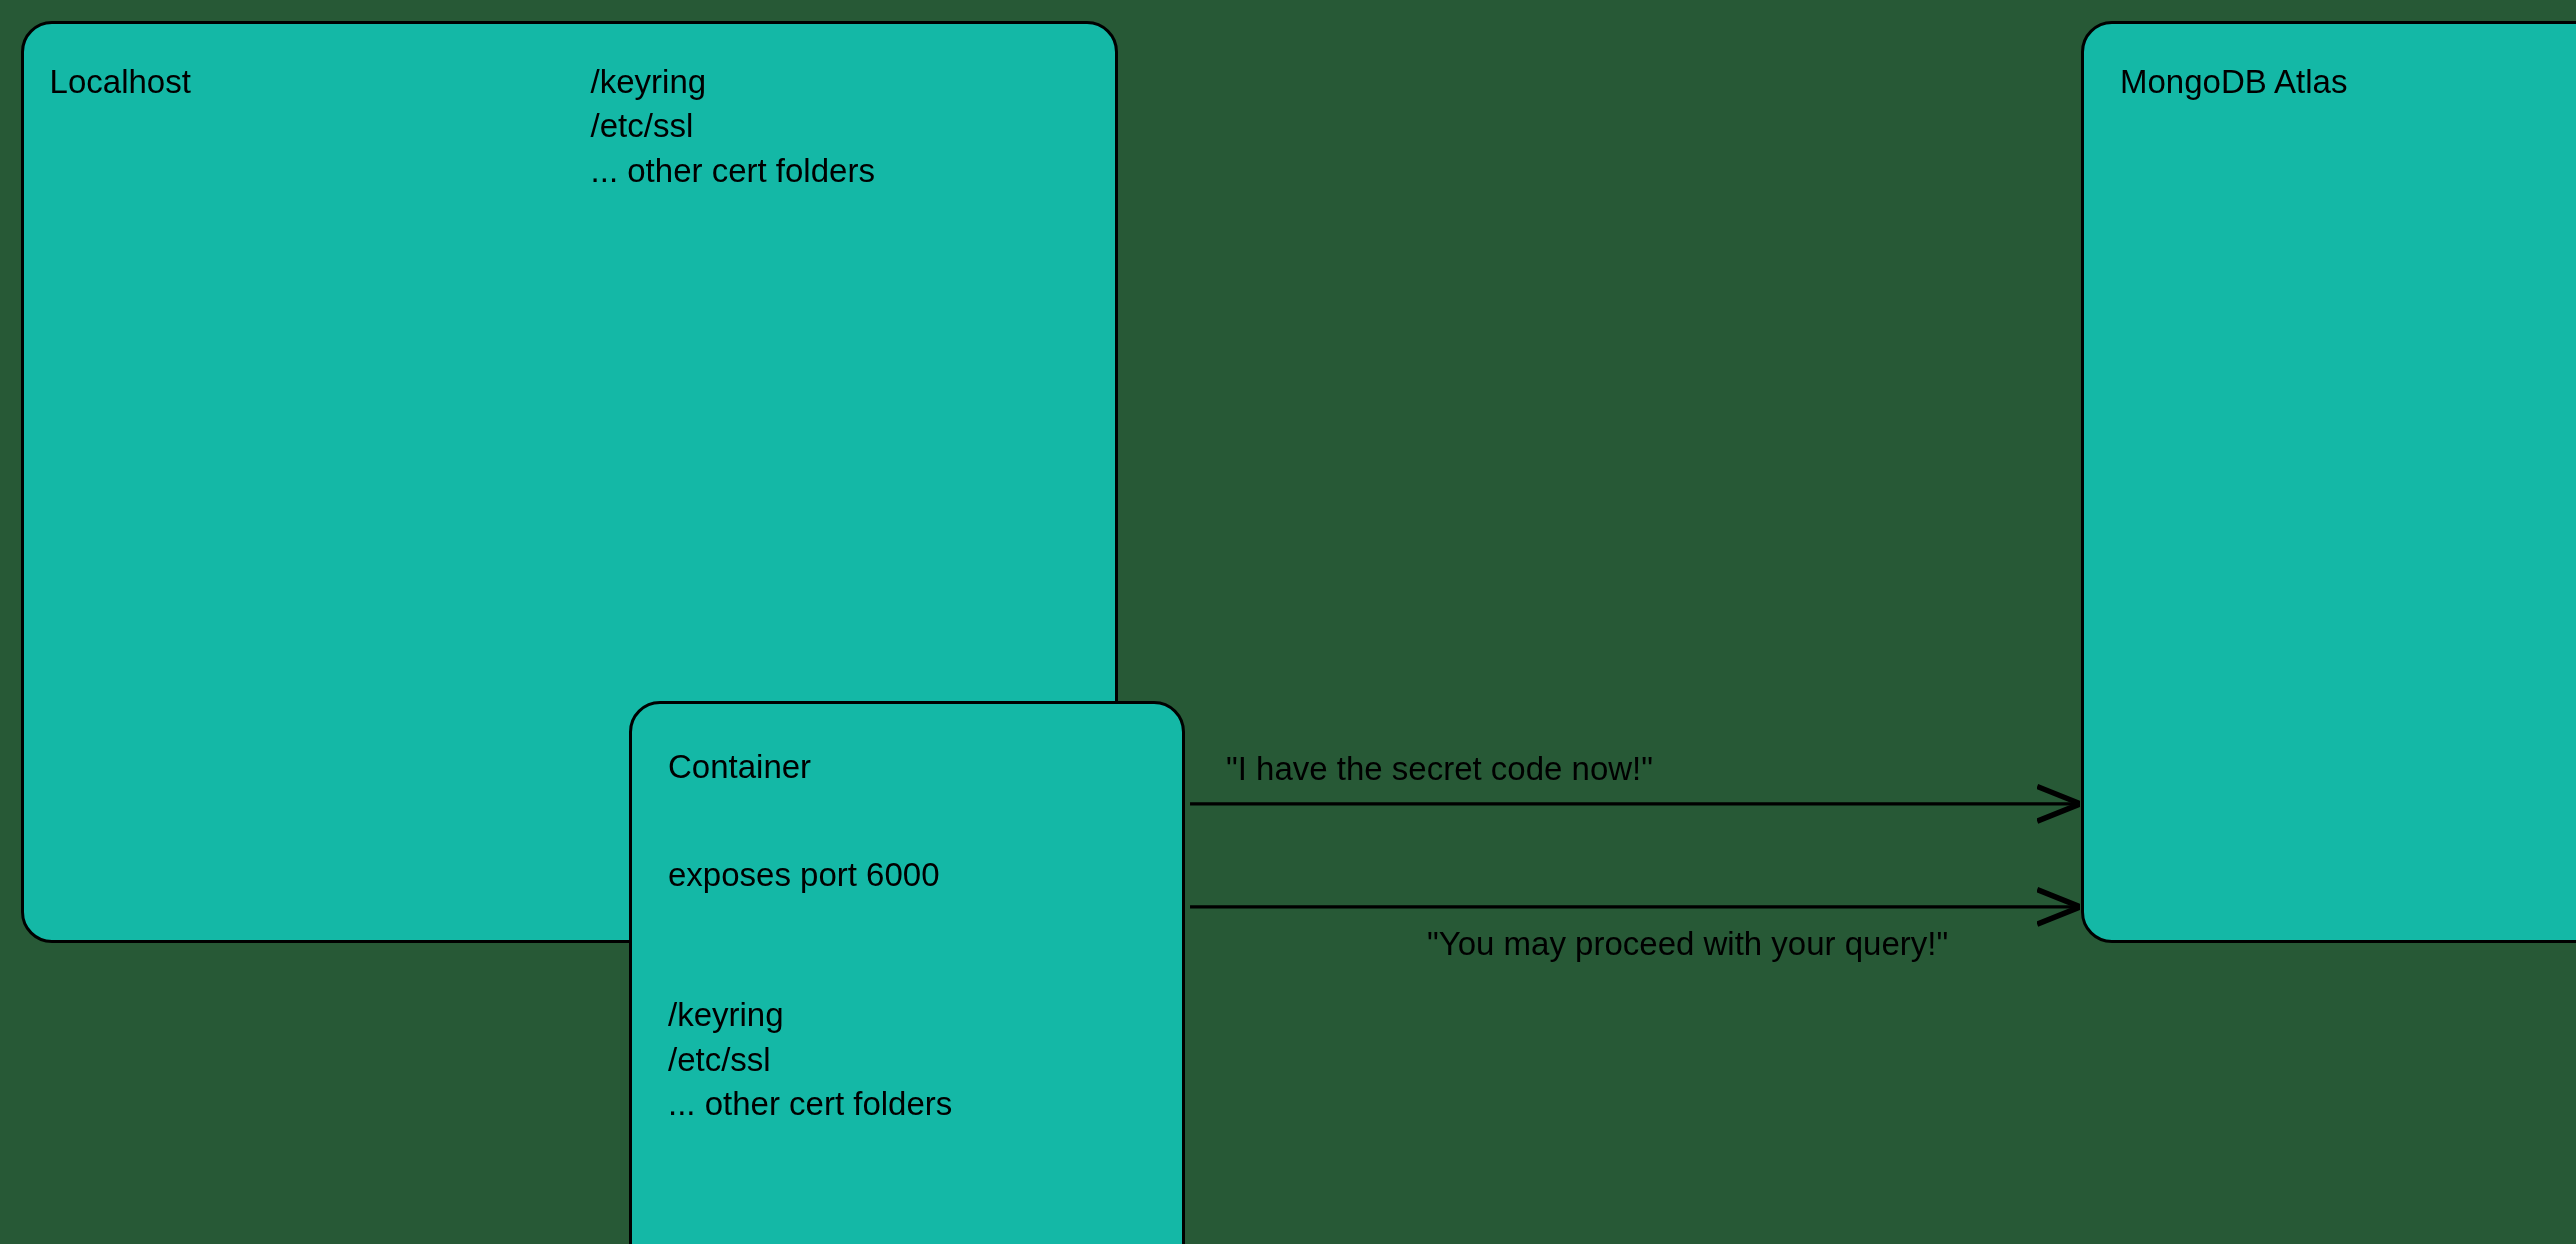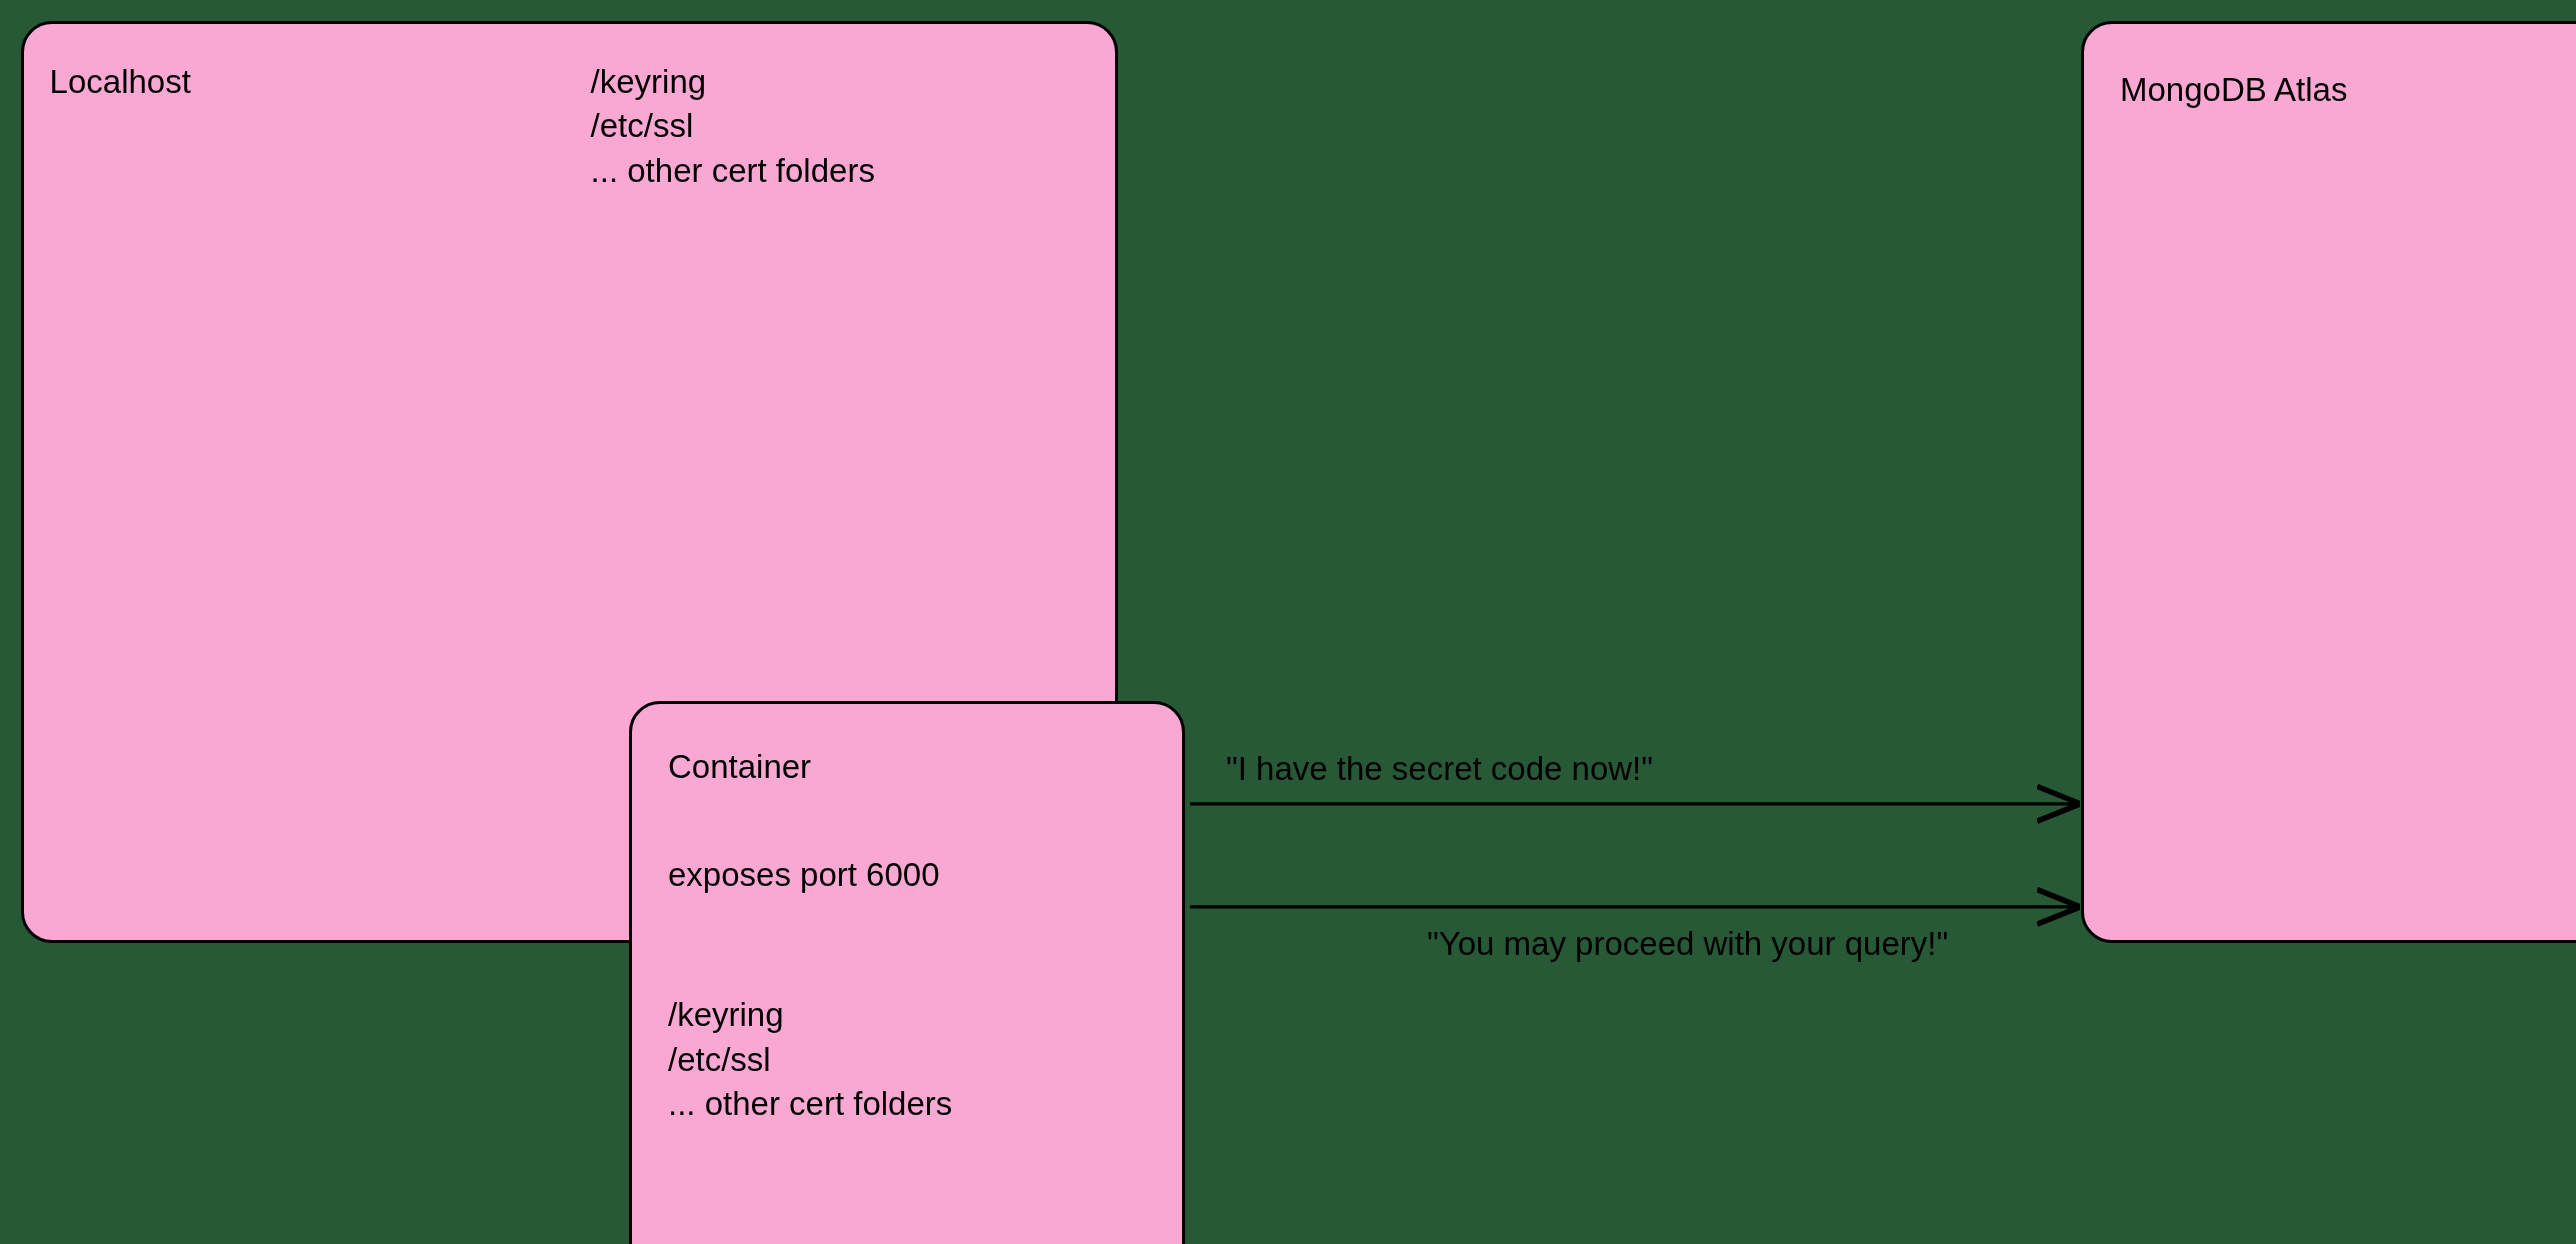--- a/index.html
+++ b/index.html
@@ -11,21 +11,21 @@
     font-family: "Comic Sans MS", "Comic Sans", "Segoe Script", "Bradley Hand", cursive, sans-serif;
     overflow: hidden;
   }
   .stage {
     position: relative;
     width: 3091px;
     height: 1245px;
   }
   .box {
     position: absolute;
-    background: #f9a8d4;
+    background: #14b8a6;
     border: 3.1px solid #000000;
     border-radius: 31px;
     box-sizing: border-box;
   }
   .label {
     position: absolute;
     color: #000000;
     font-size: 33px;
     line-height: 1.35;
     white-space: pre;
@@ -52,21 +52,21 @@
 
   <div class="box" style="left:629px; top:701px; width:556px; height:656px;">
     <div class="label" style="left:36px; top:41px;">Container</div>
     <div class="label" style="left:36px; top:149px;">exposes port 6000</div>
     <div class="label" style="left:36px; top:289px;">/keyring
 /etc/ssl
 ... other cert folders</div>
   </div>
 
   <div class="box" style="left:2081px; top:20.6px; width:989px; height:922px;">
-    <div class="label" style="left:36px; top:44px;">MongoDB Atlas</div>
+    <div class="label" style="left:36px; top:36px;">MongoDB Atlas</div>
   </div>
 
   <svg class="arrows" viewBox="0 0 6000 2416">
     <defs>
       <marker id="ah-right" viewBox="0 0 20 20" refX="18" refY="10" markerWidth="14" markerHeight="14" orient="auto">
         <path d="M0,2 L20,10 L0,18" fill="none" stroke="#000" stroke-width="2.5"></path>
       </marker>
       <marker id="ah-left" viewBox="0 0 20 20" refX="2" refY="10" markerWidth="14" markerHeight="14" orient="auto">
         <path d="M20,2 L0,10 L20,18" fill="none" stroke="#000" stroke-width="2.5"></path>
       </marker>

